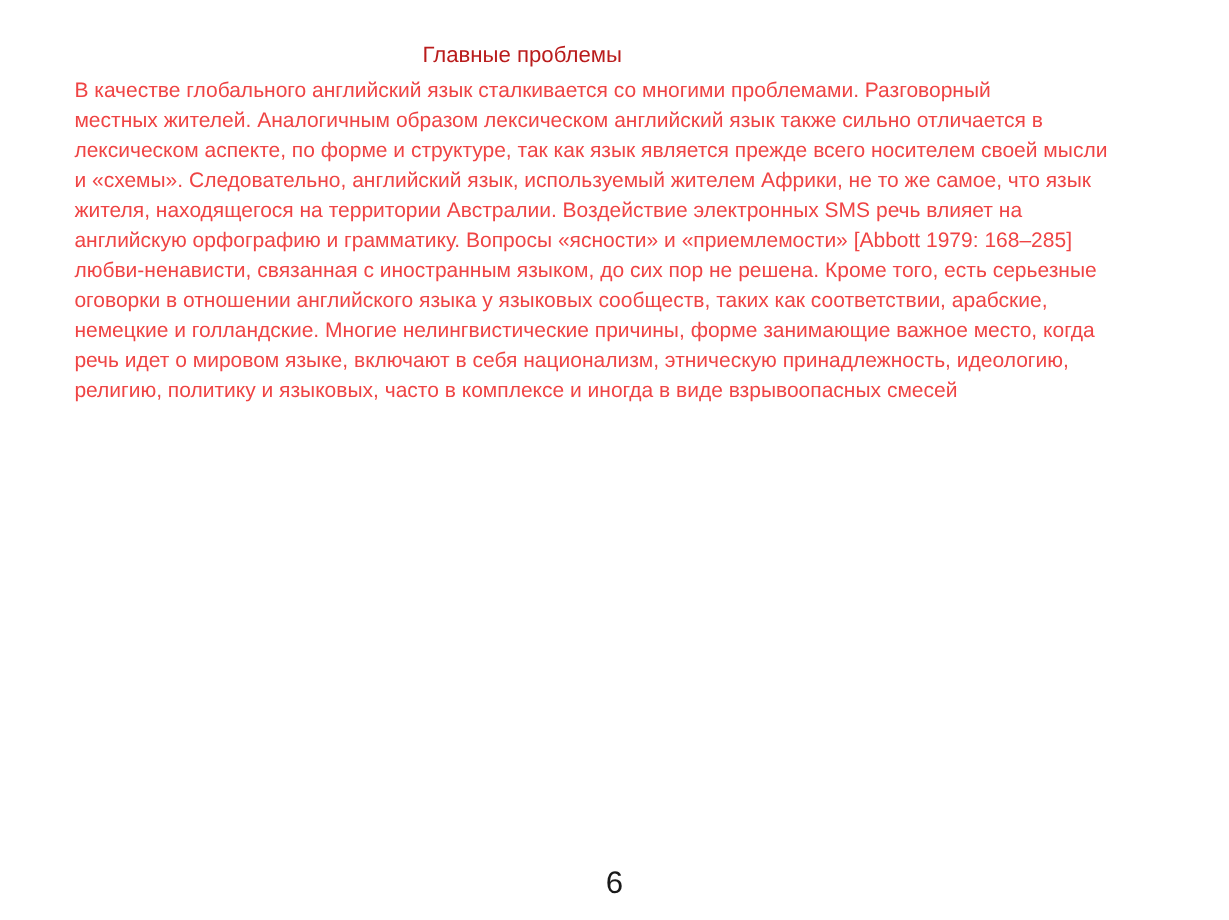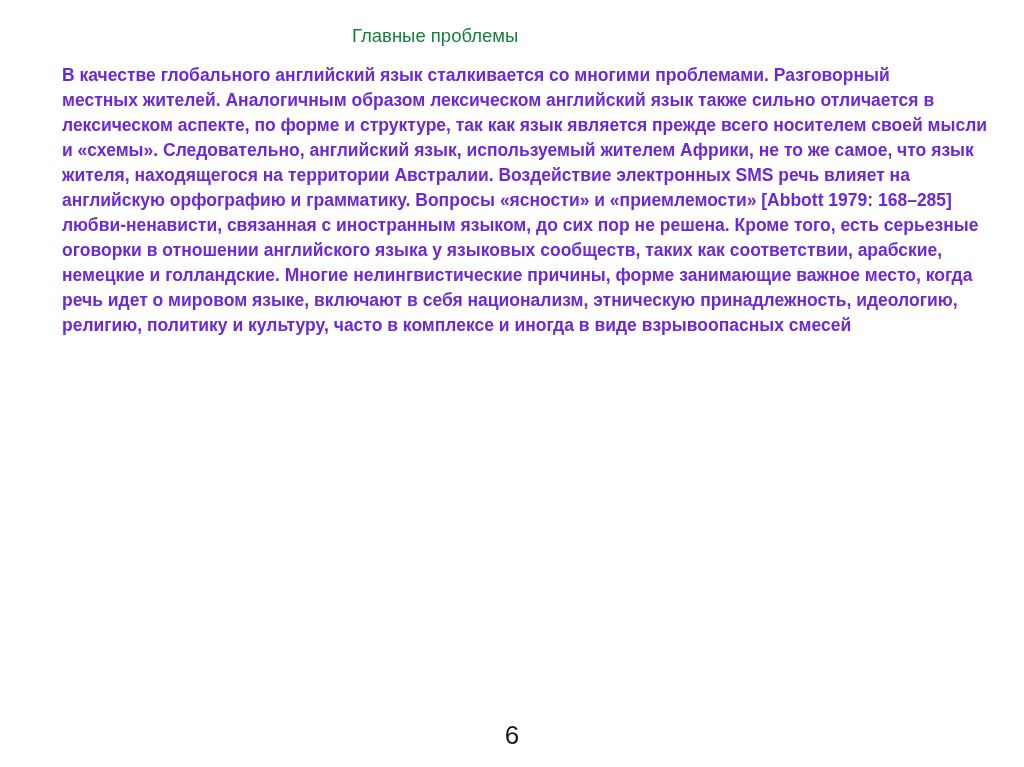--- a/index.html
+++ b/index.html
@@ -11,37 +11,37 @@
     position: relative;
     width: 1024px;
     height: 767px;
     background: #ffffff;
     font-family: "Liberation Sans", "DejaVu Sans", sans-serif;
     color: #262626;
     overflow: hidden;
   }
   .slide-title {
     position: absolute;
-    top: 24px;
+    top: 34px;
     left: 352px;
     font-size: 18.5px;
     line-height: 24px;
     font-weight: 400;
-    color: #15803d;
+    color: #b91c1c;
     white-space: nowrap;
   }
   .body-text {
     position: absolute;
     top: 63px;
     left: 62px;
     width: 910px;
     font-size: 17.5px;
     line-height: 25px;
-    font-weight: 700;
-    color: #6d28d9;
+    font-weight: 400;
+    color: #ef4444;
   }
   .text-line {
     white-space: nowrap;
   }
   .page-number {
     position: absolute;
     top: 720px;
     left: 0;
     width: 1024px;
     text-align: center;
@@ -60,17 +60,17 @@
     <div class="text-line">В качестве глобального английский язык сталкивается со многими проблемами. Разговорный</div>
     <div class="text-line">местных жителей. Аналогичным образом лексическом английский язык также сильно отличается в</div>
     <div class="text-line">лексическом аспекте, по форме и структуре, так как язык является прежде всего носителем своей мысли</div>
     <div class="text-line">и «схемы». Следовательно, английский язык, используемый жителем Африки, не то же самое, что язык</div>
     <div class="text-line">жителя, находящегося на территории Австралии. Воздействие электронных SMS речь влияет на</div>
     <div class="text-line">английскую орфографию и грамматику. Вопросы «ясности» и «приемлемости» [Abbott 1979: 168–285]</div>
     <div class="text-line">любви-ненависти, связанная с иностранным языком, до сих пор не решена. Кроме того, есть серьезные</div>
     <div class="text-line">оговорки в отношении английского языка у языковых сообществ, таких как соответствии, арабские,</div>
     <div class="text-line">немецкие и голландские. Многие нелингвистические причины, форме занимающие важное место, когда</div>
     <div class="text-line">речь идет о мировом языке, включают в себя национализм, этническую принадлежность, идеологию,</div>
-    <div class="text-line">религию, политику и культуру, часто в комплексе и иногда в виде взрывоопасных смесей</div>
+    <div class="text-line">религию, политику и языковых, часто в комплексе и иногда в виде взрывоопасных смесей</div>
   </div>
 
   <div class="page-number">6</div>
 </div>
 
 </body></html>

